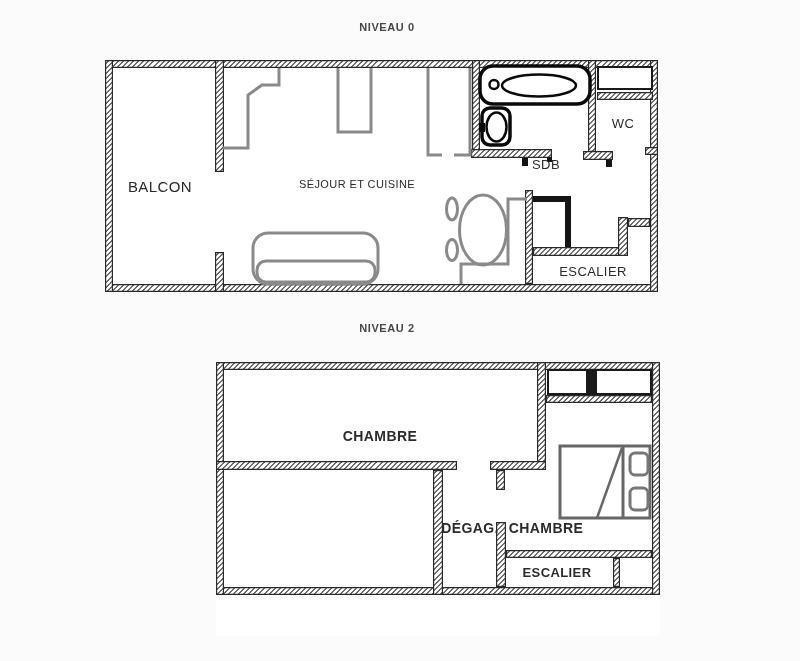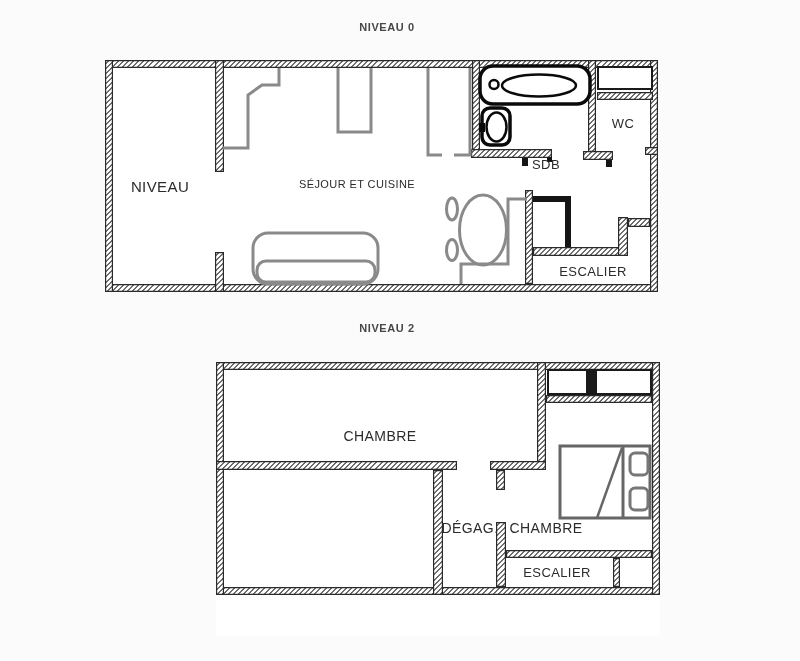--- a/index.html
+++ b/index.html
@@ -82,30 +82,30 @@
       <ellipse cx="391.5" cy="67" rx="10" ry="14.5" fill="none" stroke="#0a0a0a" stroke-width="2.5"></ellipse>
       <rect x="374" y="63" width="6" height="9" fill="#0a0a0a"></rect>
       <rect x="148" y="173" width="125" height="51" rx="15" fill="#ffffff" stroke="#8a8a8a" stroke-width="3"></rect>
       <rect x="152" y="201" width="118" height="21" rx="9" fill="#ffffff" stroke="#8a8a8a" stroke-width="3"></rect>
       <ellipse cx="378" cy="170" rx="23.5" ry="35" fill="#ffffff" stroke="#8a8a8a" stroke-width="3"></ellipse>
       <ellipse cx="347" cy="149" rx="5.5" ry="11" fill="#ffffff" stroke="#8a8a8a" stroke-width="3"></ellipse>
       <ellipse cx="347" cy="190" rx="5.5" ry="10.5" fill="#ffffff" stroke="#8a8a8a" stroke-width="3"></ellipse>
       <polyline points="422,139 403,139 403,204 356,204 356,224" fill="none" stroke="#8a8a8a" stroke-width="3"></polyline>
     </svg>
 
-    <div class="room-label" style="left:55px;top:126px;font-size:15px;">NIVEAU</div>
+    <div class="room-label" style="left:55px;top:126px;font-size:15px;">BALCON</div>
     <div class="room-label" style="left:252px;top:124px;font-size:11px;">SÉJOUR ET CUISINE</div>
     <div class="room-label" style="left:441px;top:61px;font-size:13px;margin-top:43px;">SDB</div>
     <div class="room-label" style="left:518px;top:63px;font-size:13px;">WC</div>
     <div class="room-label" style="left:488px;top:211px;font-size:13px;">ESCALIER</div>
   </div>
 
   <div class="level-title" style="left:287px;top:322px;">NIVEAU 2</div>
 
-  <div class="plan" style="left:216px;top:362px;width:444px;height:274px;">
+  <div class="plan" style="left:216px;top:362px;width:444px;height:274px;font-weight:bold;">
 
     <div class="wall" style="left:0px;top:0px;width:444px;height:8px;"></div>
     <div class="wall" style="left:0px;top:225px;width:444px;height:8px;"></div>
     <div class="wall" style="left:0px;top:0px;width:8px;height:233px;"></div>
     <div class="wall" style="left:436px;top:0px;width:8px;height:233px;"></div>
 
     <div class="wall" style="left:321px;top:0px;width:9px;height:108px;"></div>
 
     <div class="closet" style="left:331px;top:7px;width:41px;height:26px;"></div>
     <div class="blackbar" style="left:372px;top:7px;width:7px;height:26px;"></div>

